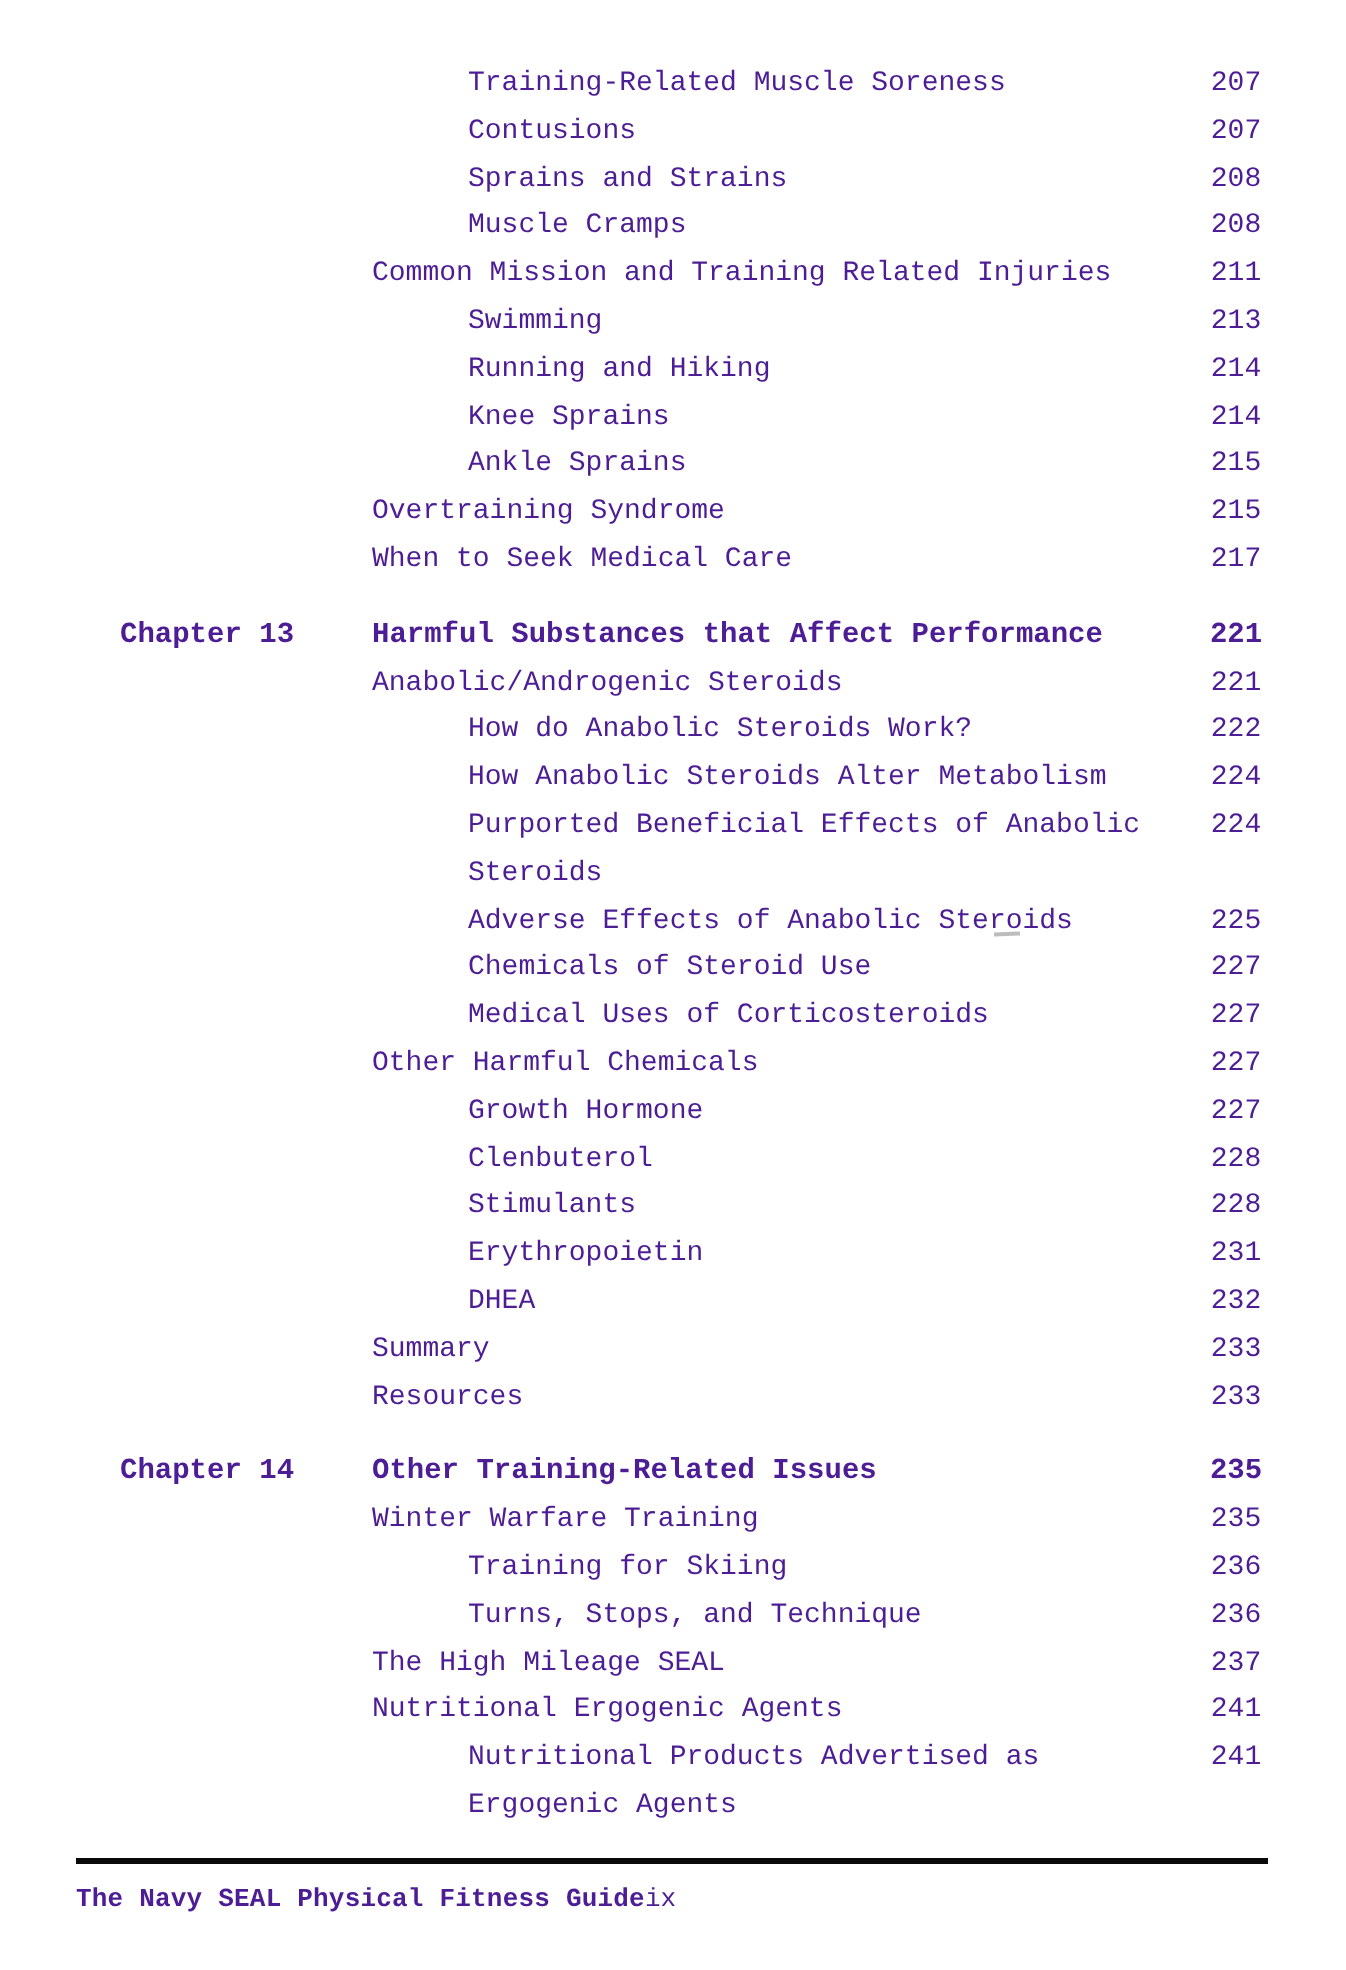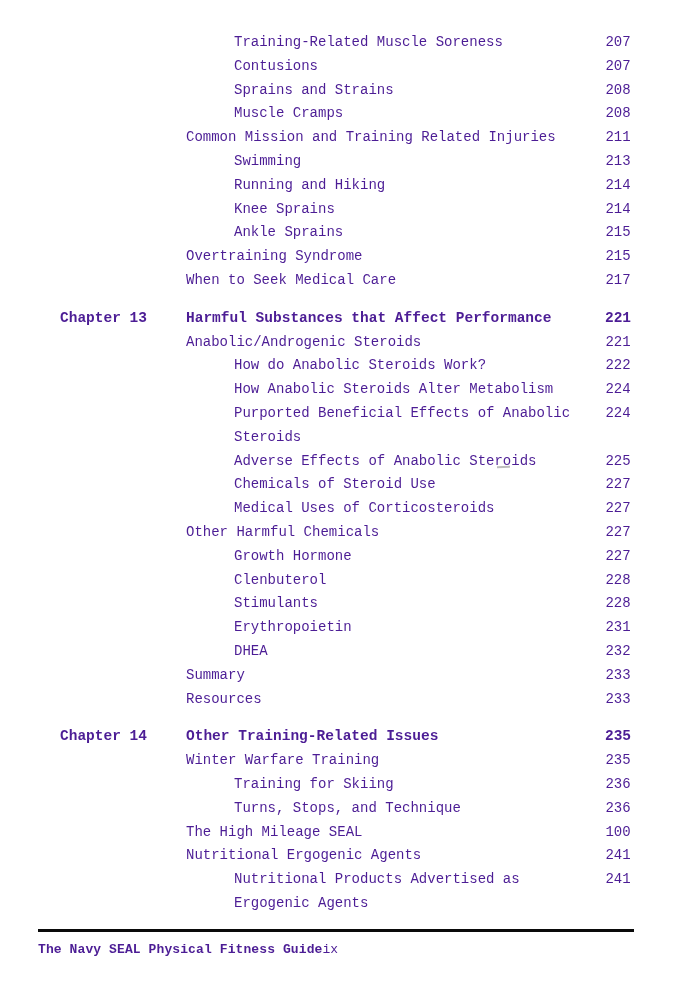--- a/index.html
+++ b/index.html
@@ -251,21 +251,21 @@
     <span class="col-page">236</span>
   </div>
         <div class="toc-row indent-2">
     <span class="col-chapter"></span>
     <span class="col-title">Turns, Stops, and Technique</span>
     <span class="col-page">236</span>
   </div>
         <div class="toc-row indent-1">
     <span class="col-chapter"></span>
     <span class="col-title">The High Mileage SEAL</span>
-    <span class="col-page">100</span>
+    <span class="col-page">237</span>
   </div>
         <div class="toc-row indent-1">
     <span class="col-chapter"></span>
     <span class="col-title">Nutritional Ergogenic Agents</span>
     <span class="col-page">241</span>
   </div>
         <div class="toc-row indent-2">
     <span class="col-chapter"></span>
     <span class="col-title">Nutritional Products Advertised as Ergogenic Agents</span>
     <span class="col-page">241</span>

